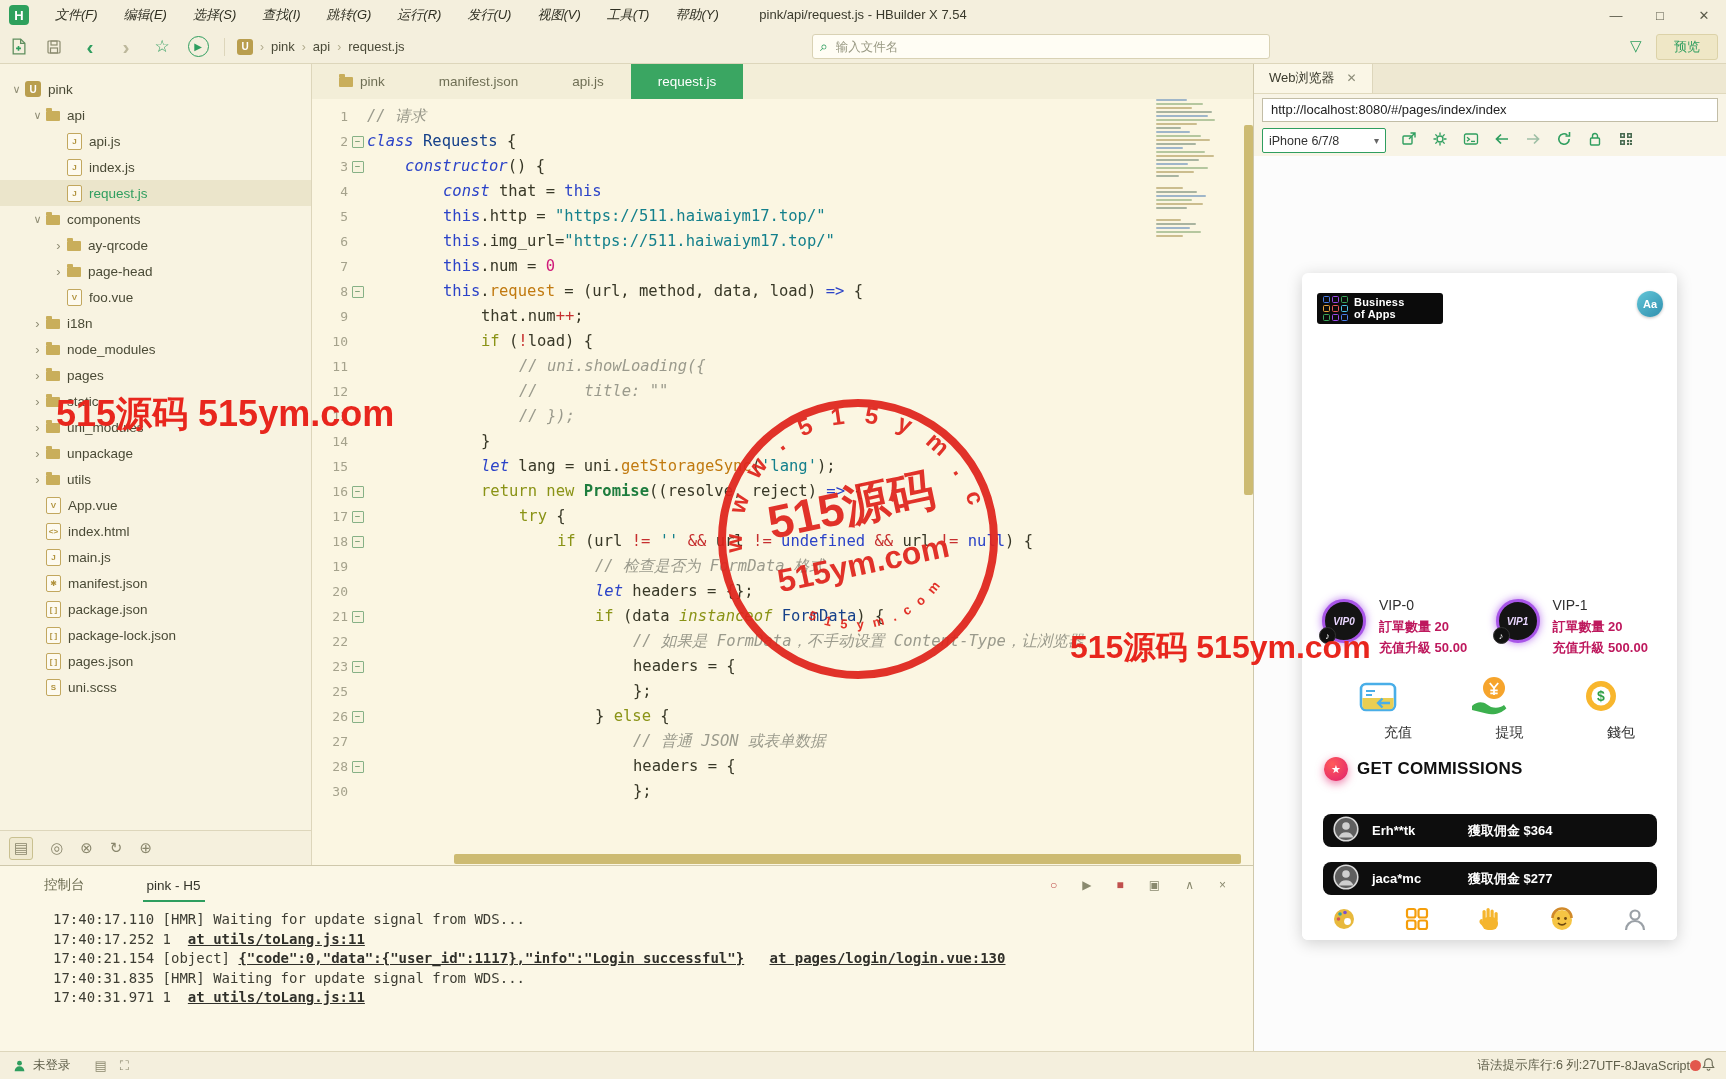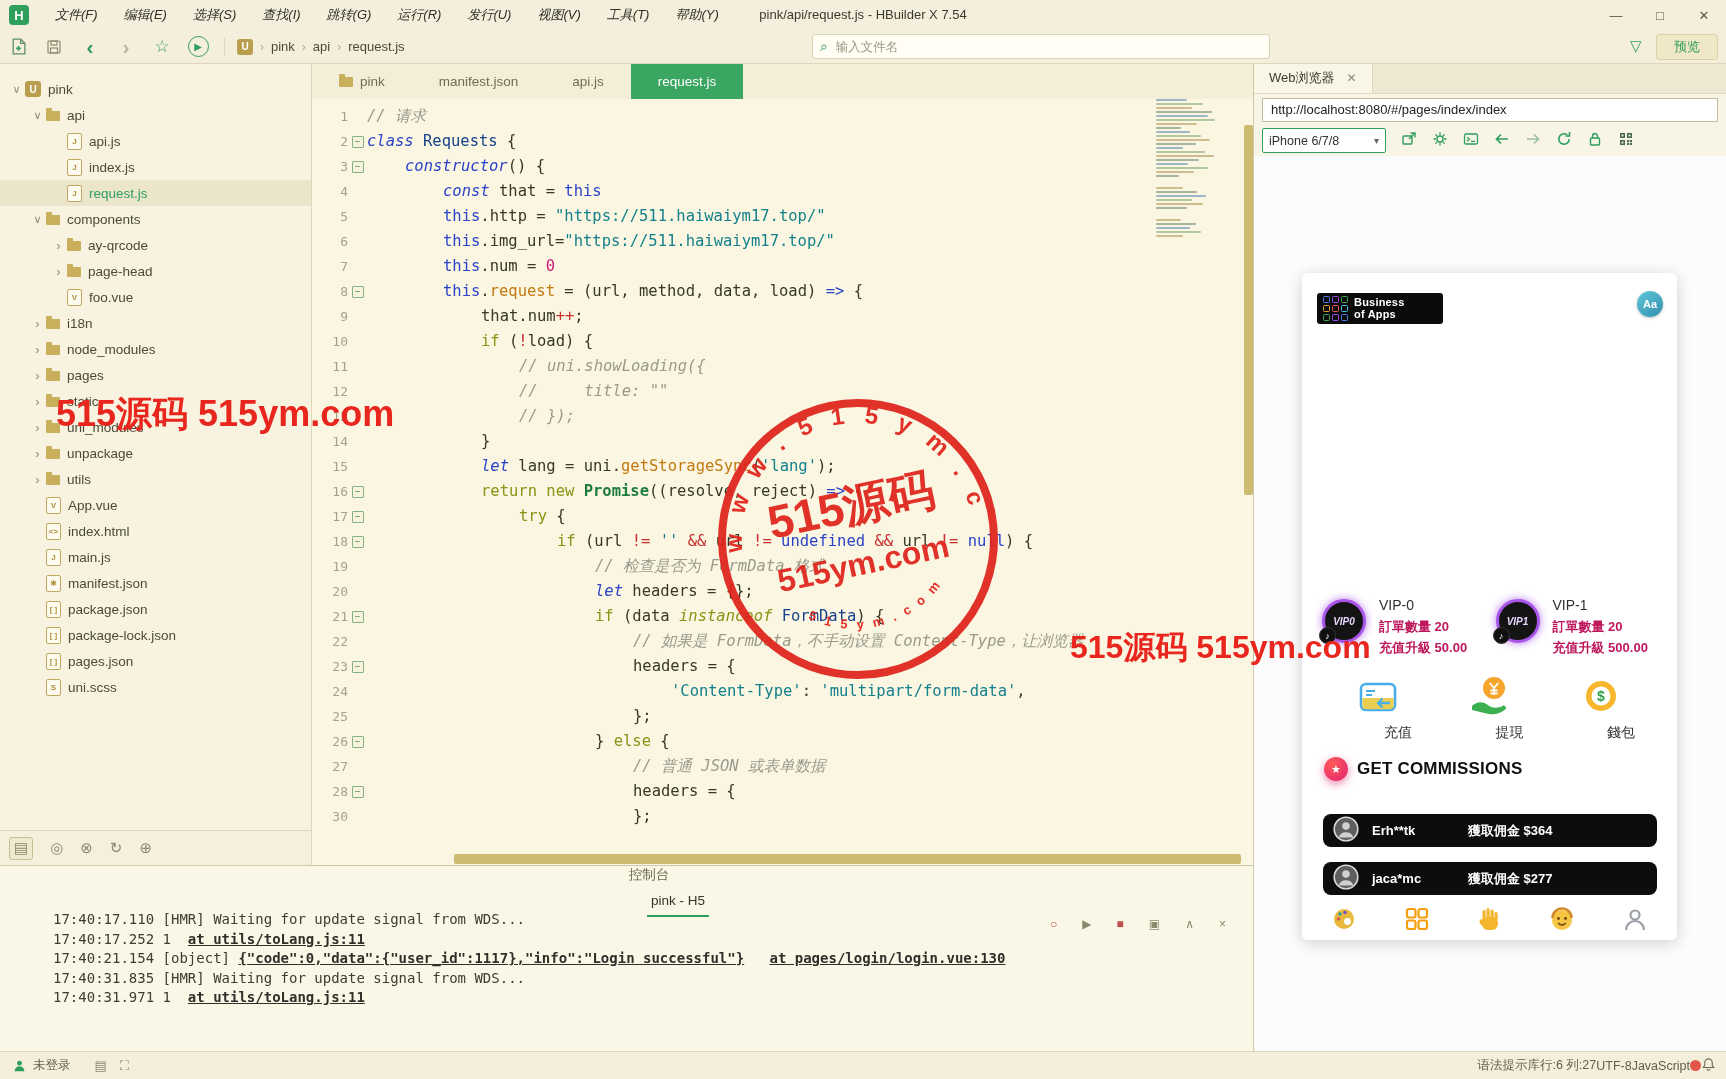--- a/index.html
+++ b/index.html
@@ -70,21 +70,21 @@
   .tk-r{color:#c62f2f;}
   .tk-p{color:#383827;}
   .minimap{position:absolute;top:36px;right:12px;width:86px;bottom:12px;background:#fbf6e2;z-index:3;}
   .mmbar{height:2px;margin-bottom:2px;border-radius:1px;}
   .vscroll{position:absolute;top:36px;right:0;width:11px;bottom:12px;z-index:4;}
   .vthumb{position:absolute;top:26px;left:1px;width:9px;height:370px;background:#cdbb72;border-radius:2px;}
   .hscroll{position:absolute;bottom:0;left:142px;right:13px;height:11px;z-index:4;}
   .hthumb{height:10px;background:#cdbb72;border-radius:2px;width:100%;}
   
   .console{position:absolute;left:0;width:1254px;top:865px;bottom:27px;background:#fbf7e6;border-top:1px solid #cfc8ab;}
-  .console-tabs{height:38px;display:flex;align-items:center;padding-left:44px;font-size:13.5px;color:#6b6b50;flex-direction:column;}
+  .console-tabs{height:38px;display:flex;align-items:center;padding-left:44px;font-size:13.5px;color:#6b6b50;}
   .ctab-active{margin-left:58px;color:#34342a;border-bottom:2px solid #2e9e5f;padding:9px 4px 7px;}
   .console-icons{margin-left:auto;margin-right:28px;display:flex;gap:25px;font-size:12px;}
   .cicon{color:#8a8a6f;}
   .cicon.red{color:#c0504d;}
   .logs{padding:6px 0 0 53px;font-family:"DejaVu Sans Mono","Liberation Mono",monospace;font-size:14px;color:#3d3d33;line-height:19.5px;white-space:pre;}
   .loglink{text-decoration:underline;color:#30302a;font-weight:bold;}
   
   .statusbar{position:absolute;left:0;right:0;bottom:0;height:27px;background:#f4efdd;border-top:1px solid #ddd6bb;display:flex;align-items:center;font-size:12.5px;color:#5f5f4a;z-index:5;}
   .sb-left{display:flex;align-items:center;gap:6px;margin-left:12px;}
   .sb-icons{display:flex;gap:13px;margin-left:24px;color:#8a876d;font-size:13px;}
@@ -388,21 +388,20 @@
         <div class="line"><span class="ln">14</span><span class="fold"></span><span class="codetext" style="padding-left: 114px;"><span class="tk-p">}</span></span></div>
         <div class="line"><span class="ln">15</span><span class="fold"></span><span class="codetext" style="padding-left: 114px;"><span class="tk-k">let</span><span class="tk-p"> lang = uni.</span><span class="tk-f">getStorageSync</span><span class="tk-p">(</span><span class="tk-s">'lang'</span><span class="tk-p">);</span></span></div>
         <div class="line"><span class="ln">16</span><span class="fold"><i>−</i></span><span class="codetext" style="padding-left: 114px;"><span class="tk-o">return</span><span class="tk-p"> </span><span class="tk-o">new</span><span class="tk-p"> </span><span class="tk-g">Promise</span><span class="tk-p">((resolve, reject) </span><span class="tk-t">=&gt;</span><span class="tk-p"> {</span></span></div>
         <div class="line"><span class="ln">17</span><span class="fold"><i>−</i></span><span class="codetext" style="padding-left: 152px;"><span class="tk-o">try</span><span class="tk-p"> {</span></span></div>
         <div class="line"><span class="ln">18</span><span class="fold"><i>−</i></span><span class="codetext" style="padding-left: 190px;"><span class="tk-o">if</span><span class="tk-p"> (url </span><span class="tk-r">!=</span><span class="tk-p"> </span><span class="tk-s">''</span><span class="tk-p"> </span><span class="tk-r">&amp;&amp;</span><span class="tk-p"> url </span><span class="tk-r">!=</span><span class="tk-p"> </span><span class="tk-t">undefined</span><span class="tk-p"> </span><span class="tk-r">&amp;&amp;</span><span class="tk-p"> url </span><span class="tk-r">!=</span><span class="tk-p"> </span><span class="tk-t">null</span><span class="tk-p">) {</span></span></div>
         <div class="line"><span class="ln">19</span><span class="fold"></span><span class="codetext" style="padding-left: 228px;"><span class="tk-c">// 检查是否为 FormData 格式</span></span></div>
         <div class="line"><span class="ln">20</span><span class="fold"></span><span class="codetext" style="padding-left: 228px;"><span class="tk-k">let</span><span class="tk-p"> headers = {};</span></span></div>
         <div class="line"><span class="ln">21</span><span class="fold"><i>−</i></span><span class="codetext" style="padding-left: 228px;"><span class="tk-o">if</span><span class="tk-p"> (data </span><span class="tk-oi">instanceof</span><span class="tk-p"> </span><span class="tk-n">FormData</span><span class="tk-p">) {</span></span></div>
         <div class="line"><span class="ln">22</span><span class="fold"></span><span class="codetext" style="padding-left: 266px;"><span class="tk-c">// 如果是 FormData，不手动设置 Content-Type，让浏览器</span></span></div>
         <div class="line"><span class="ln">23</span><span class="fold"><i>−</i></span><span class="codetext" style="padding-left: 266px;"><span class="tk-p">headers = {</span></span></div>
-        <div class="line"><span class="ln">24</span><span class="fold"></span><span class="codetext" style="padding-left: 304px;"><span class="tk-s">'Content-Type'</span><span class="tk-p">: </span><span class="tk-s">'multipart/form-data'</span><span class="tk-p">,</span></span></div>
         <div class="line"><span class="ln">25</span><span class="fold"></span><span class="codetext" style="padding-left: 266px;"><span class="tk-p">};</span></span></div>
         <div class="line"><span class="ln">26</span><span class="fold"><i>−</i></span><span class="codetext" style="padding-left: 228px;"><span class="tk-p">} </span><span class="tk-o">else</span><span class="tk-p"> {</span></span></div>
         <div class="line"><span class="ln">27</span><span class="fold"></span><span class="codetext" style="padding-left: 266px;"><span class="tk-c">// 普通 JSON 或表单数据</span></span></div>
         <div class="line"><span class="ln">28</span><span class="fold"><i>−</i></span><span class="codetext" style="padding-left: 266px;"><span class="tk-p">headers = {</span></span></div>
         <div class="line"><span class="ln">30</span><span class="fold"></span><span class="codetext" style="padding-left: 266px;"><span class="tk-p">};</span></span></div>
       </div>
     <div class="minimap" id="minimap">
         <div class="mmbar" style="width: 30.6px; background: rgb(159, 182, 201);"></div>
         <div class="mmbar" style="width: 46.8px; background: rgb(181, 199, 159);"></div>
         <div class="mmbar" style="width: 36px; background: rgb(203, 189, 142);"></div>

